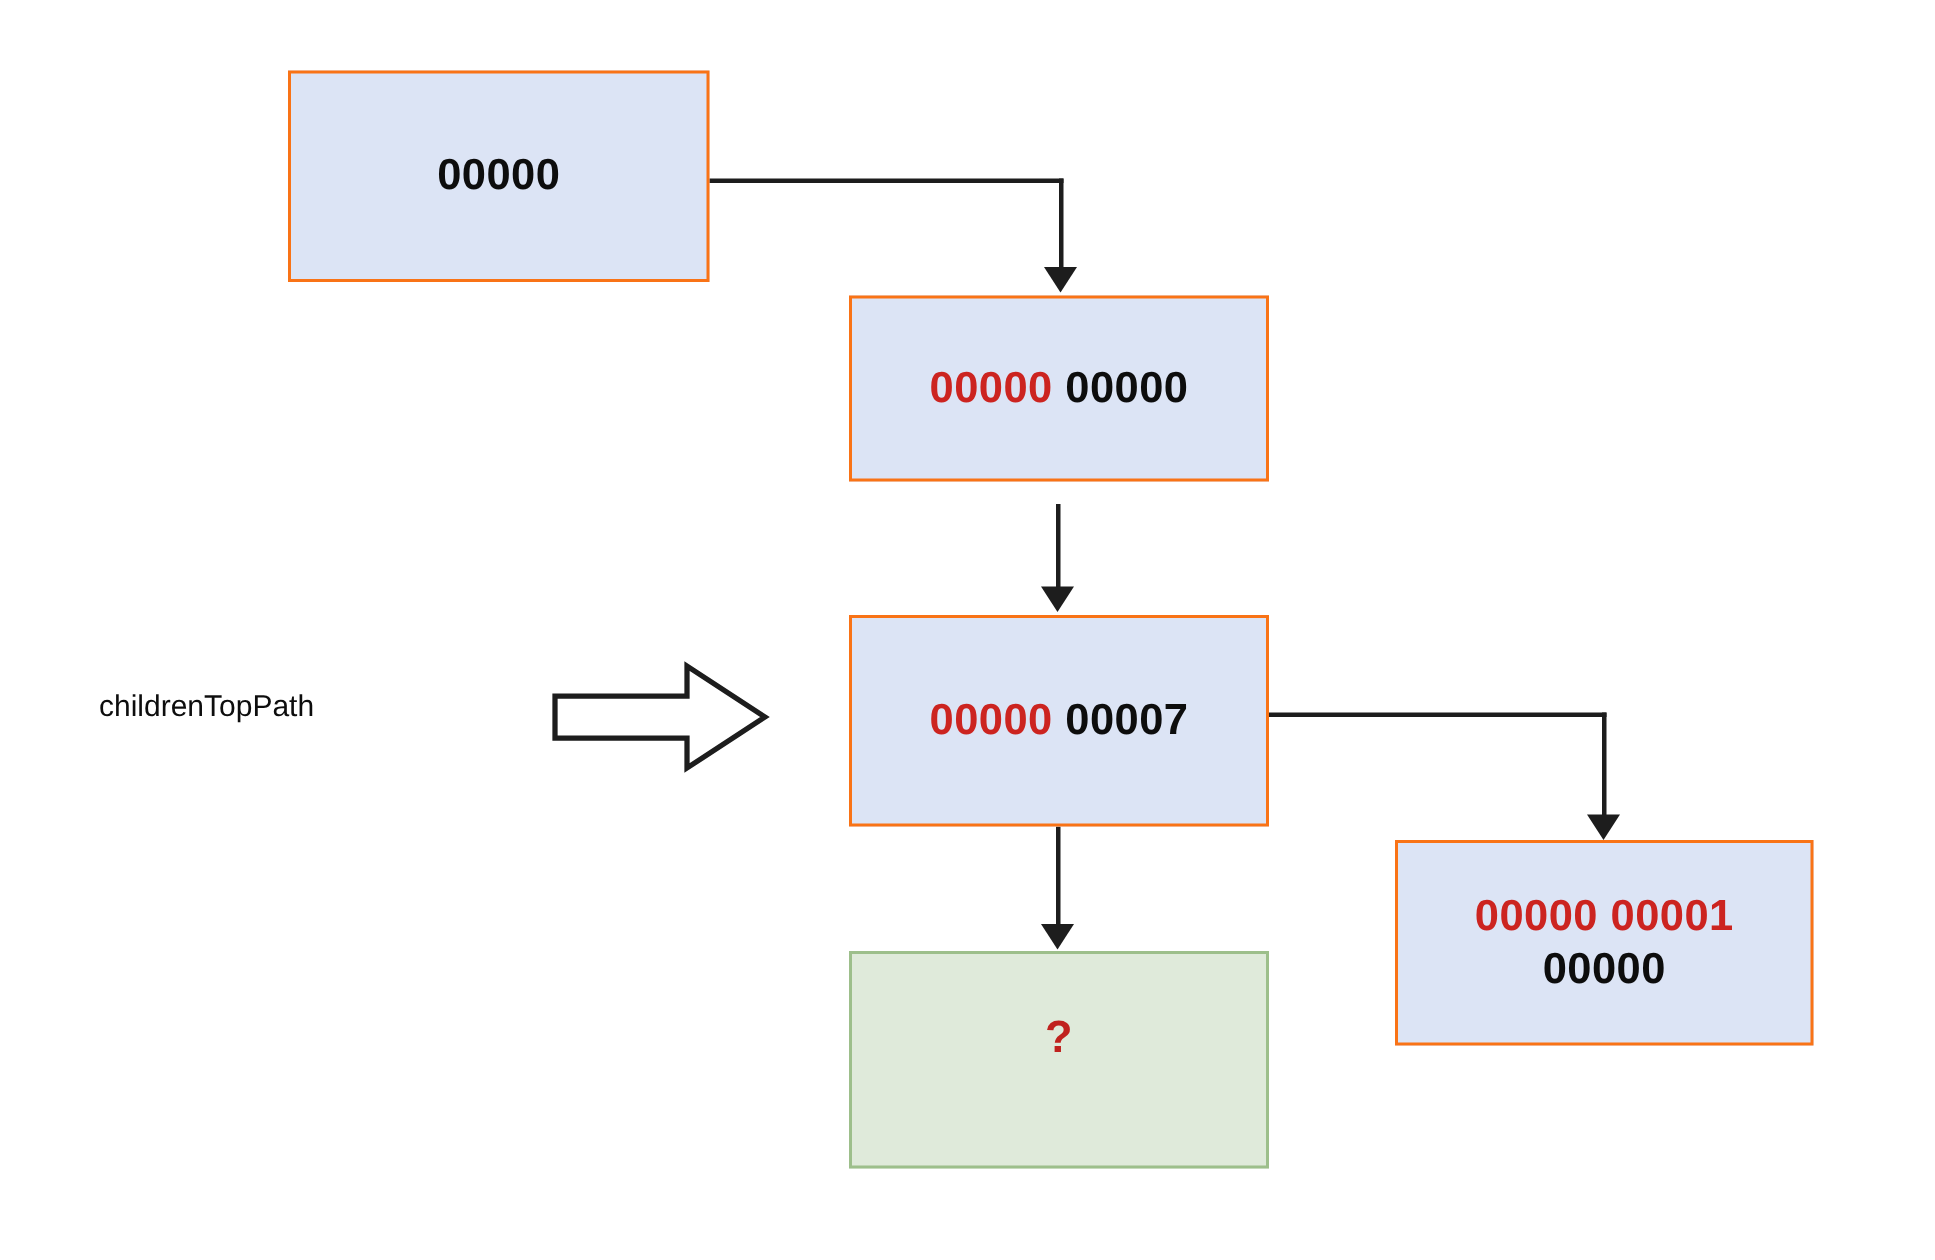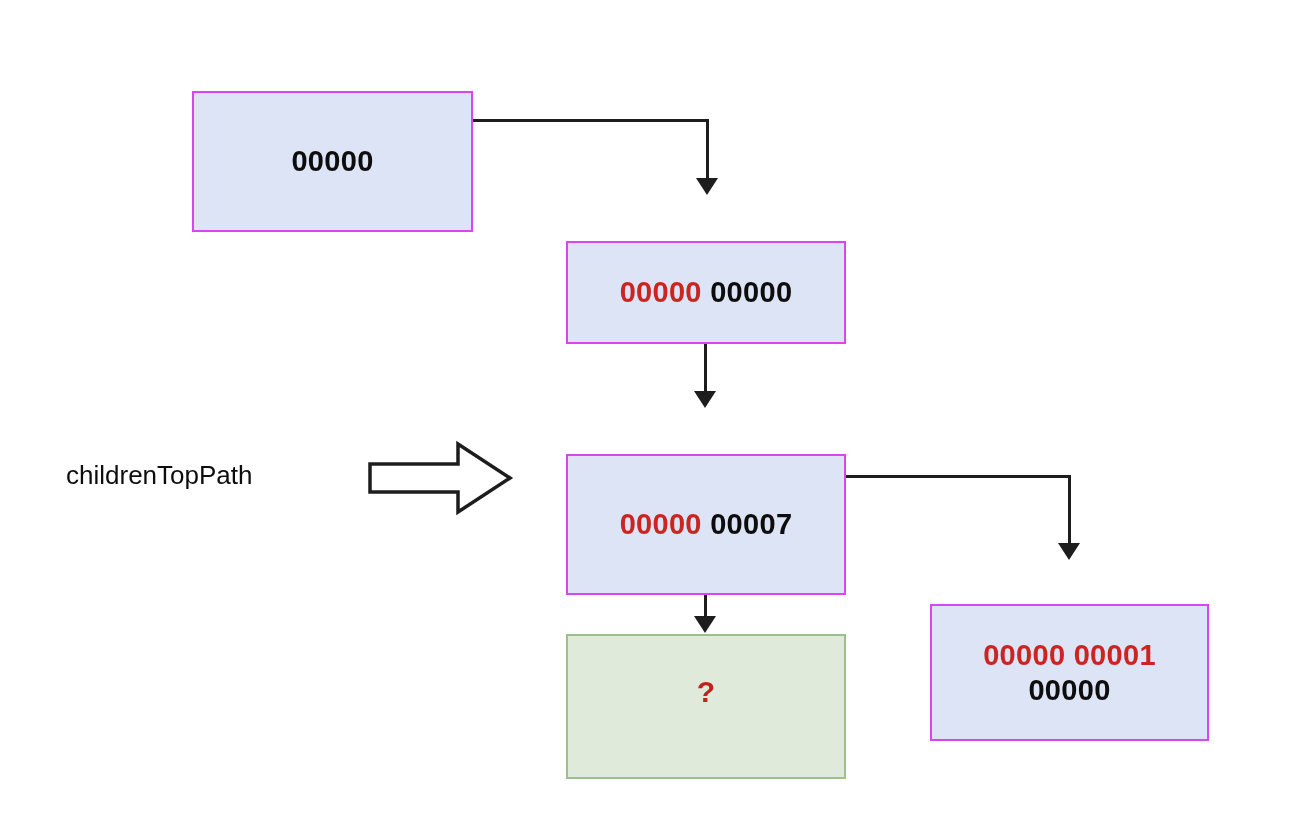--- a/index.html
+++ b/index.html
@@ -26,22 +26,21 @@
     justify-content: center;
     text-align: center;
     line-height: 1.18;
     font-size: 29px;
     font-weight: 700;
     letter-spacing: 0.3px;
     font-family: "Liberation Sans", sans-serif;
   }
   .node.blue {
     background: #dce4f5;
-    border: 2px solid #d946ef;
-    margin-top: 44px;
+    border: 2px solid #f97316;
   }
   .node.green {
     background: #dfeada;
     border: 2px solid #9dbf8b;
   }
   .node .line {
     display: block;
     white-space: nowrap;
   }
   .seg-red   { color: #cc2420; }
@@ -62,21 +61,21 @@
     position: absolute;
     width: 0;
     height: 0;
     border-left: 11px solid transparent;
     border-right: 11px solid transparent;
     border-top: 17px solid #1d1d1d;
   }
   
   .annot-label {
     position: absolute;
-    font-size: 26px;
+    font-size: 20px;
     color: #0d0d0d;
     white-space: nowrap;
     font-family: "Liberation Sans", sans-serif;
   }
   .block-arrow {
     position: absolute;
   }
 </style>
 </head>
 <body>
@@ -96,21 +95,21 @@
   <div class="hline" style="left:845px; top:475px; width:226px;"></div>
   <div class="vline" style="left:1068px; top:475px; height:70px;"></div>
   <div class="arrowhead-down" style="left:1058px; top:543px;"></div>
 
   <div class="node blue" style="left:192px; top:47px; width:281px; height:141px;">
     <span class="line">
       <span class="seg-black">00000</span>
     </span>
   </div>
 
-  <div class="node blue" style="left:566px; top:197px; width:280px; height:103px;">
+  <div class="node blue" style="left:566px; top:197px; width:280px; height:124px;">
     <span class="line">
       <span class="seg-red">00000</span><span class="seg-black"> </span><span class="seg-black">00000</span>
     </span>
   </div>
 
   <div class="node blue" style="left:566px; top:410px; width:280px; height:141px;">
     <span class="line">
       <span class="seg-red">00000</span><span class="seg-black"> </span><span class="seg-black">00007</span>
     </span>
   </div>

